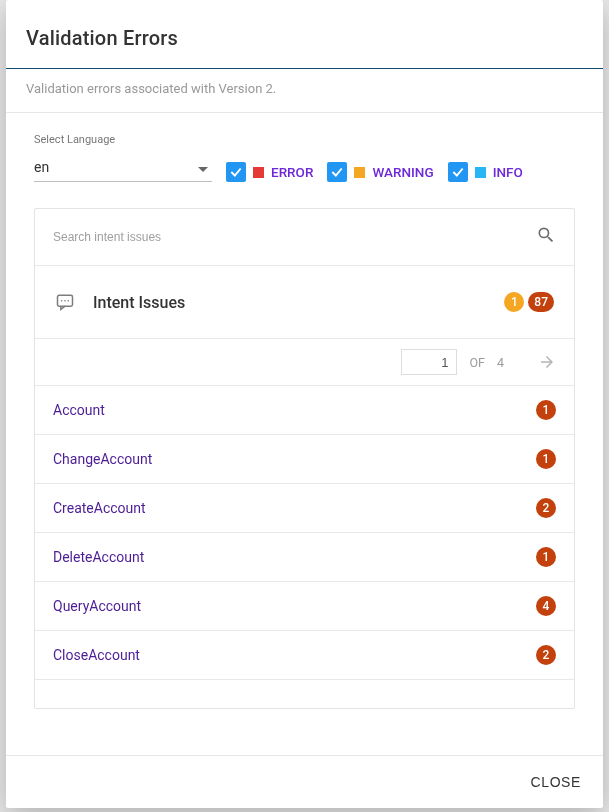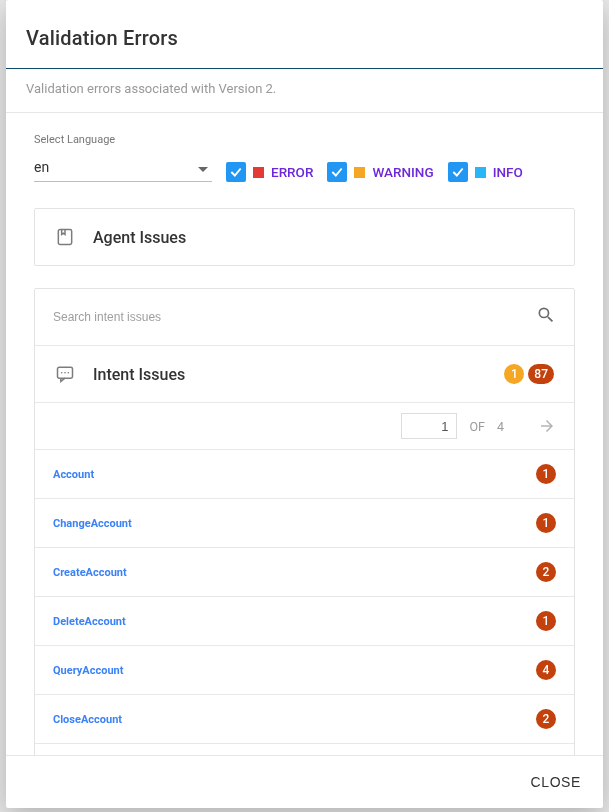--- a/index.html
+++ b/index.html
@@ -47,35 +47,35 @@
 
   .agent-box { display:flex; align-items:center; padding: 18px 20px; margin-bottom: 22px; }
   .ico-slot { width: 20px; color:#7c7c7c; display:inline-flex; }
   .section-title { font-size: 16px; color:#333; font-weight: 500; margin-left: 18px; }
 
   .search-box { display:flex; align-items:center; padding: 0 18px; height: 56px; }
   .search-input { flex:1; border:none; outline:none; font-size: 12px; color:#333; }
   .search-input::placeholder { color:#9e9e9e; }
   .search-icon { color:#6b6b6b; }
 
-  .intent-header { display:flex; align-items:flex-end; padding: 18px 20px; border-top:none; }
+  .intent-header { display:flex; align-items:flex-end; padding: 26px 20px; border-top:none; }
   .badges { margin-left:auto; display:flex; gap:4px; }
   .badge { min-width:20px; height:20px; border-radius:10px; padding:0 6px; display:inline-flex; align-items:center; justify-content:center; font-size:12px; color:#fff; font-weight:500; }
   .badge-warn { background:#f5a623; }
   .badge-err { background:#c2410c; }
 
   .pager-row { display:flex; align-items:center; justify-content:flex-end; padding: 10px 18px; border-top:none; gap: 12px; }
   .page-input { width:56px; height:26px; border:1px solid #ddd; text-align:right; padding-right:8px; font-size:13px; color:#555; }
   .of-label, .total-label { font-size:12.5px; color:#9c9c9c; }
   .next-arrow { color:#b5b5b5; display:inline-flex; }
 
   .list .row {
     display:flex; align-items:center; padding: 14px 18px; border-top:1px solid #e8e8e8;
   }
-  .row-label { font-size: 11px; color:#3b82f6;font-weight:bold; }
+  .row-label { font-size: 14px; color:#4c1d95; }
   .row-badge { margin-left:auto; }
 
   .dialog-footer { padding: 18px 22px; display:flex; justify-content:flex-end;margin-left:20px; }
   .close-btn { background:none; border:none; font-size:14px; color:#333; font-weight:500; letter-spacing:.6px; cursor:pointer; }
 
   
   .dialog-body::-webkit-scrollbar { width: 14px; }
   .dialog-body::-webkit-scrollbar-track { background:#f3f3f3; }
   .dialog-body::-webkit-scrollbar-thumb { background:#bfbfbf; border-radius: 7px; border:3px solid #f3f3f3; }
 </style>
@@ -128,29 +128,20 @@
         <span class="chk">
           <svg width="14" height="14" viewBox="0 0 24 24">
               <path fill="none" stroke="#fff" stroke-width="3.2" d="M4 12 L10 18 L20 6"></path>
             </svg>
         </span>
         <span class="swatch sw-info"></span>
         <span class="chk-label">INFO</span>
       </div>
     </div>
 
-    <div class="box agent-box">
-      <span class="ico-slot">
-        <svg width="20" height="20" viewBox="0 0 24 24" fill="none" stroke="currentColor" stroke-width="1.8">
-          <rect x="4" y="3" width="16" height="18" rx="2"></rect>
-          <path d="M8 3 V9 L10 7.5 L12 9 V3"></path>
-        </svg>
-      </span>
-      <span class="section-title">Agent Issues</span>
-    </div>
 
     <div class="box">
       <div class="search-box">
         <input class="search-input" placeholder="Search intent issues" style="">
         <span class="search-icon">
           <svg width="20" height="20" viewBox="0 0 24 24" fill="currentColor">
               <path d="M15.5 14h-.79l-.28-.27A6.471 6.471 0 0016 9.5 6.5 6.5 0 109.5 16a6.471 6.471 0 004.23-1.57l.27.28v.79l5 4.99L20.49 19l-4.99-5zM9.5 14A4.5 4.5 0 1114 9.5 4.5 4.5 0 019.5 14z"></path>
             </svg>
         </span>
       </div>

